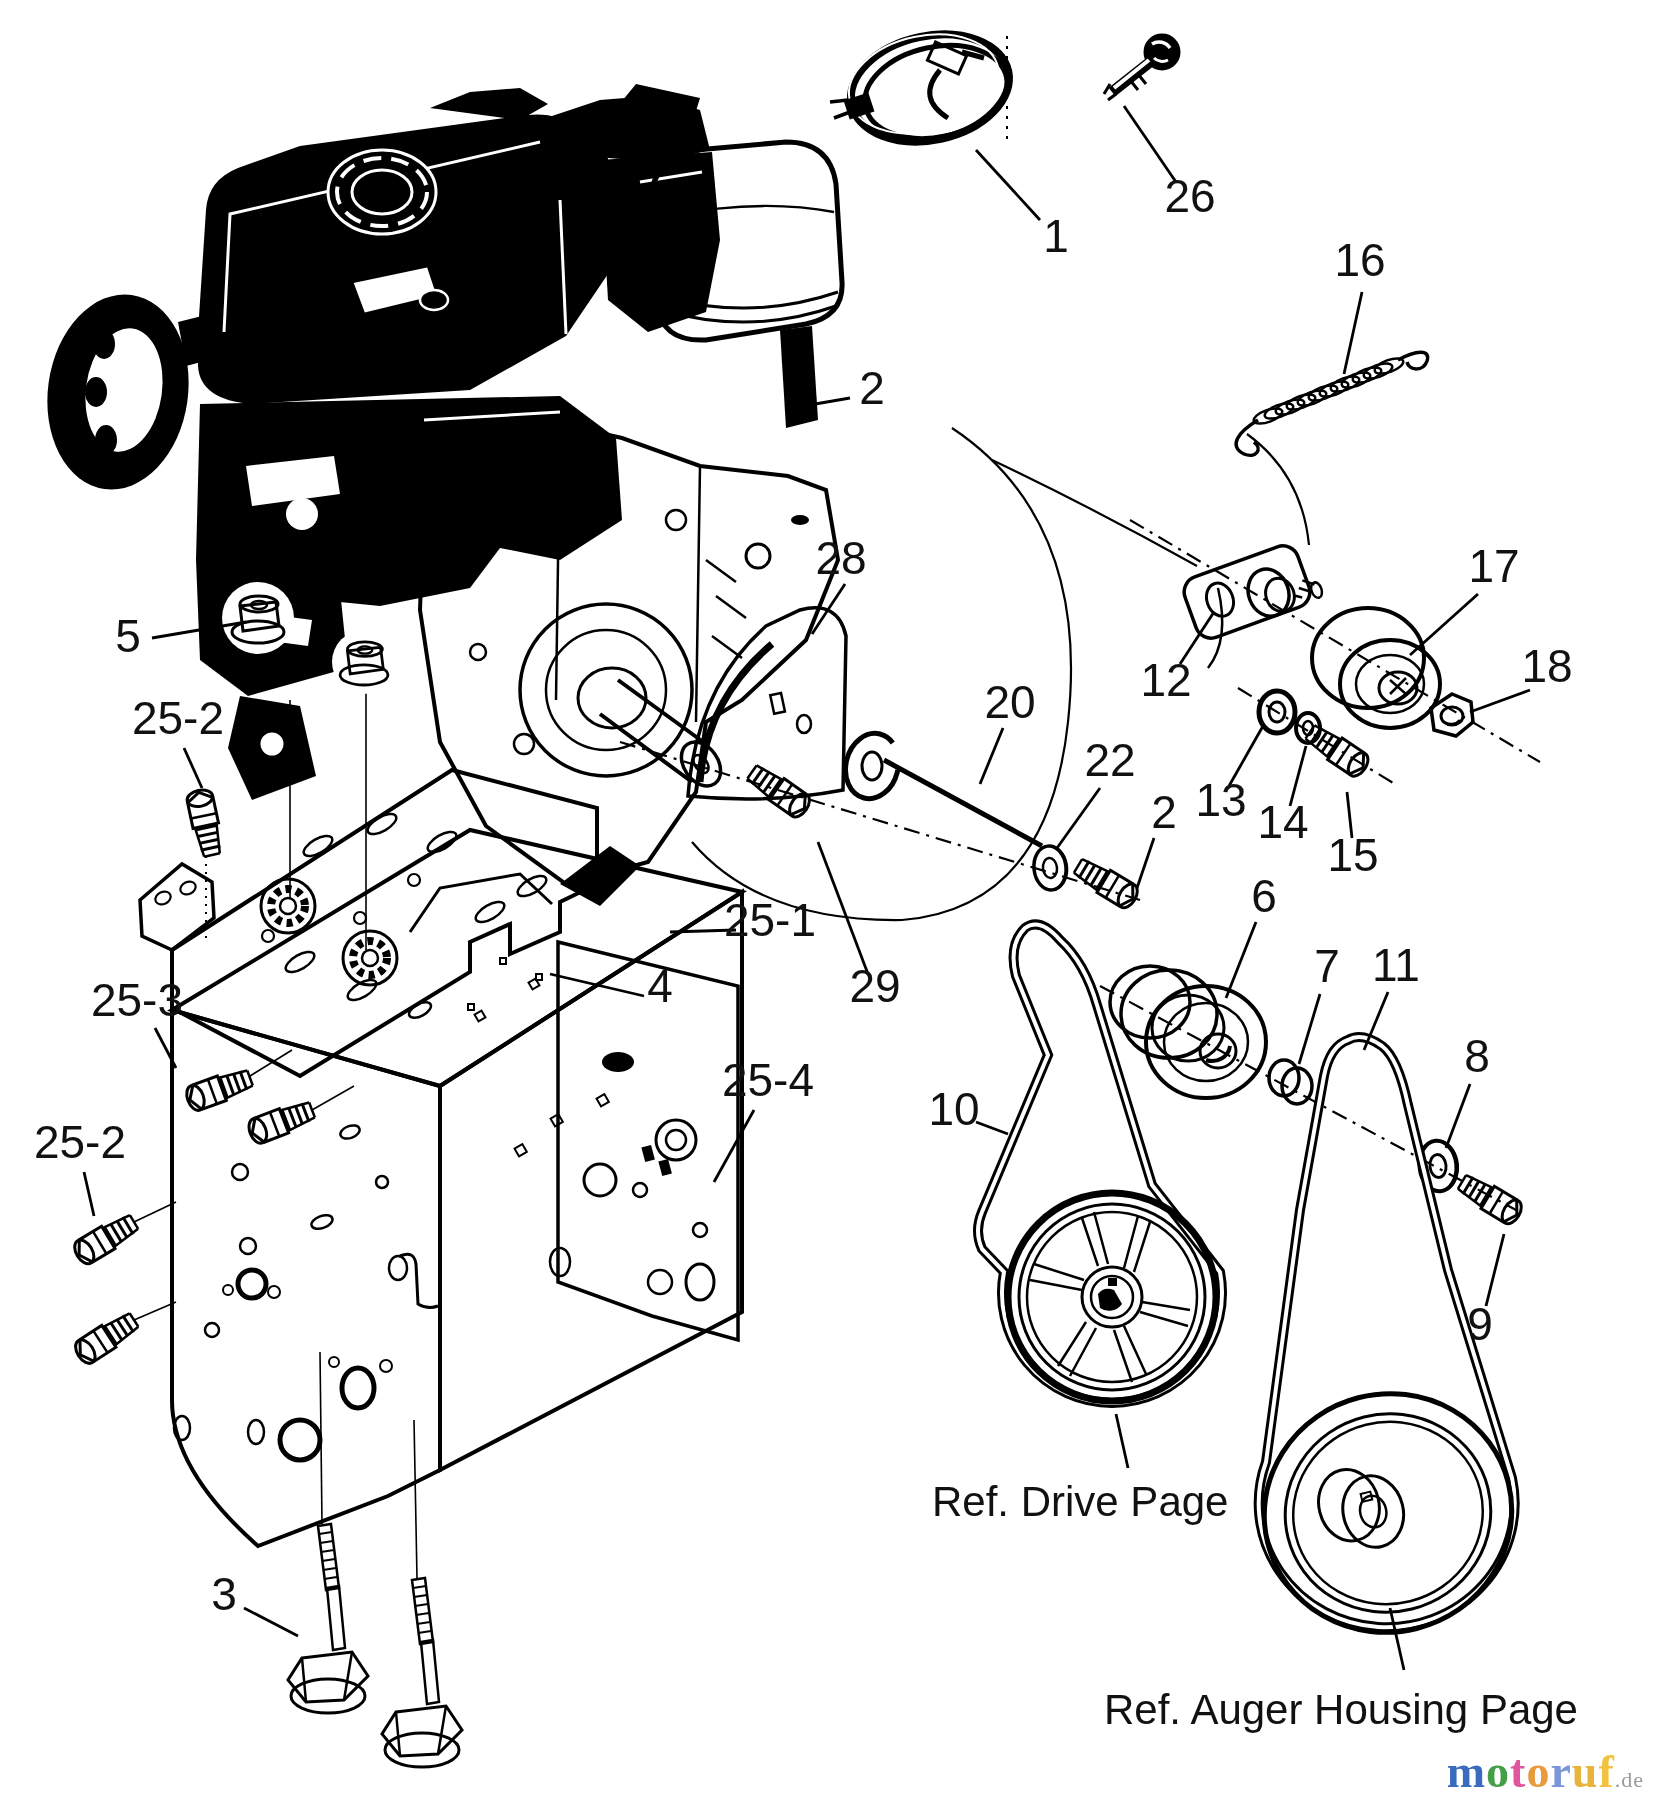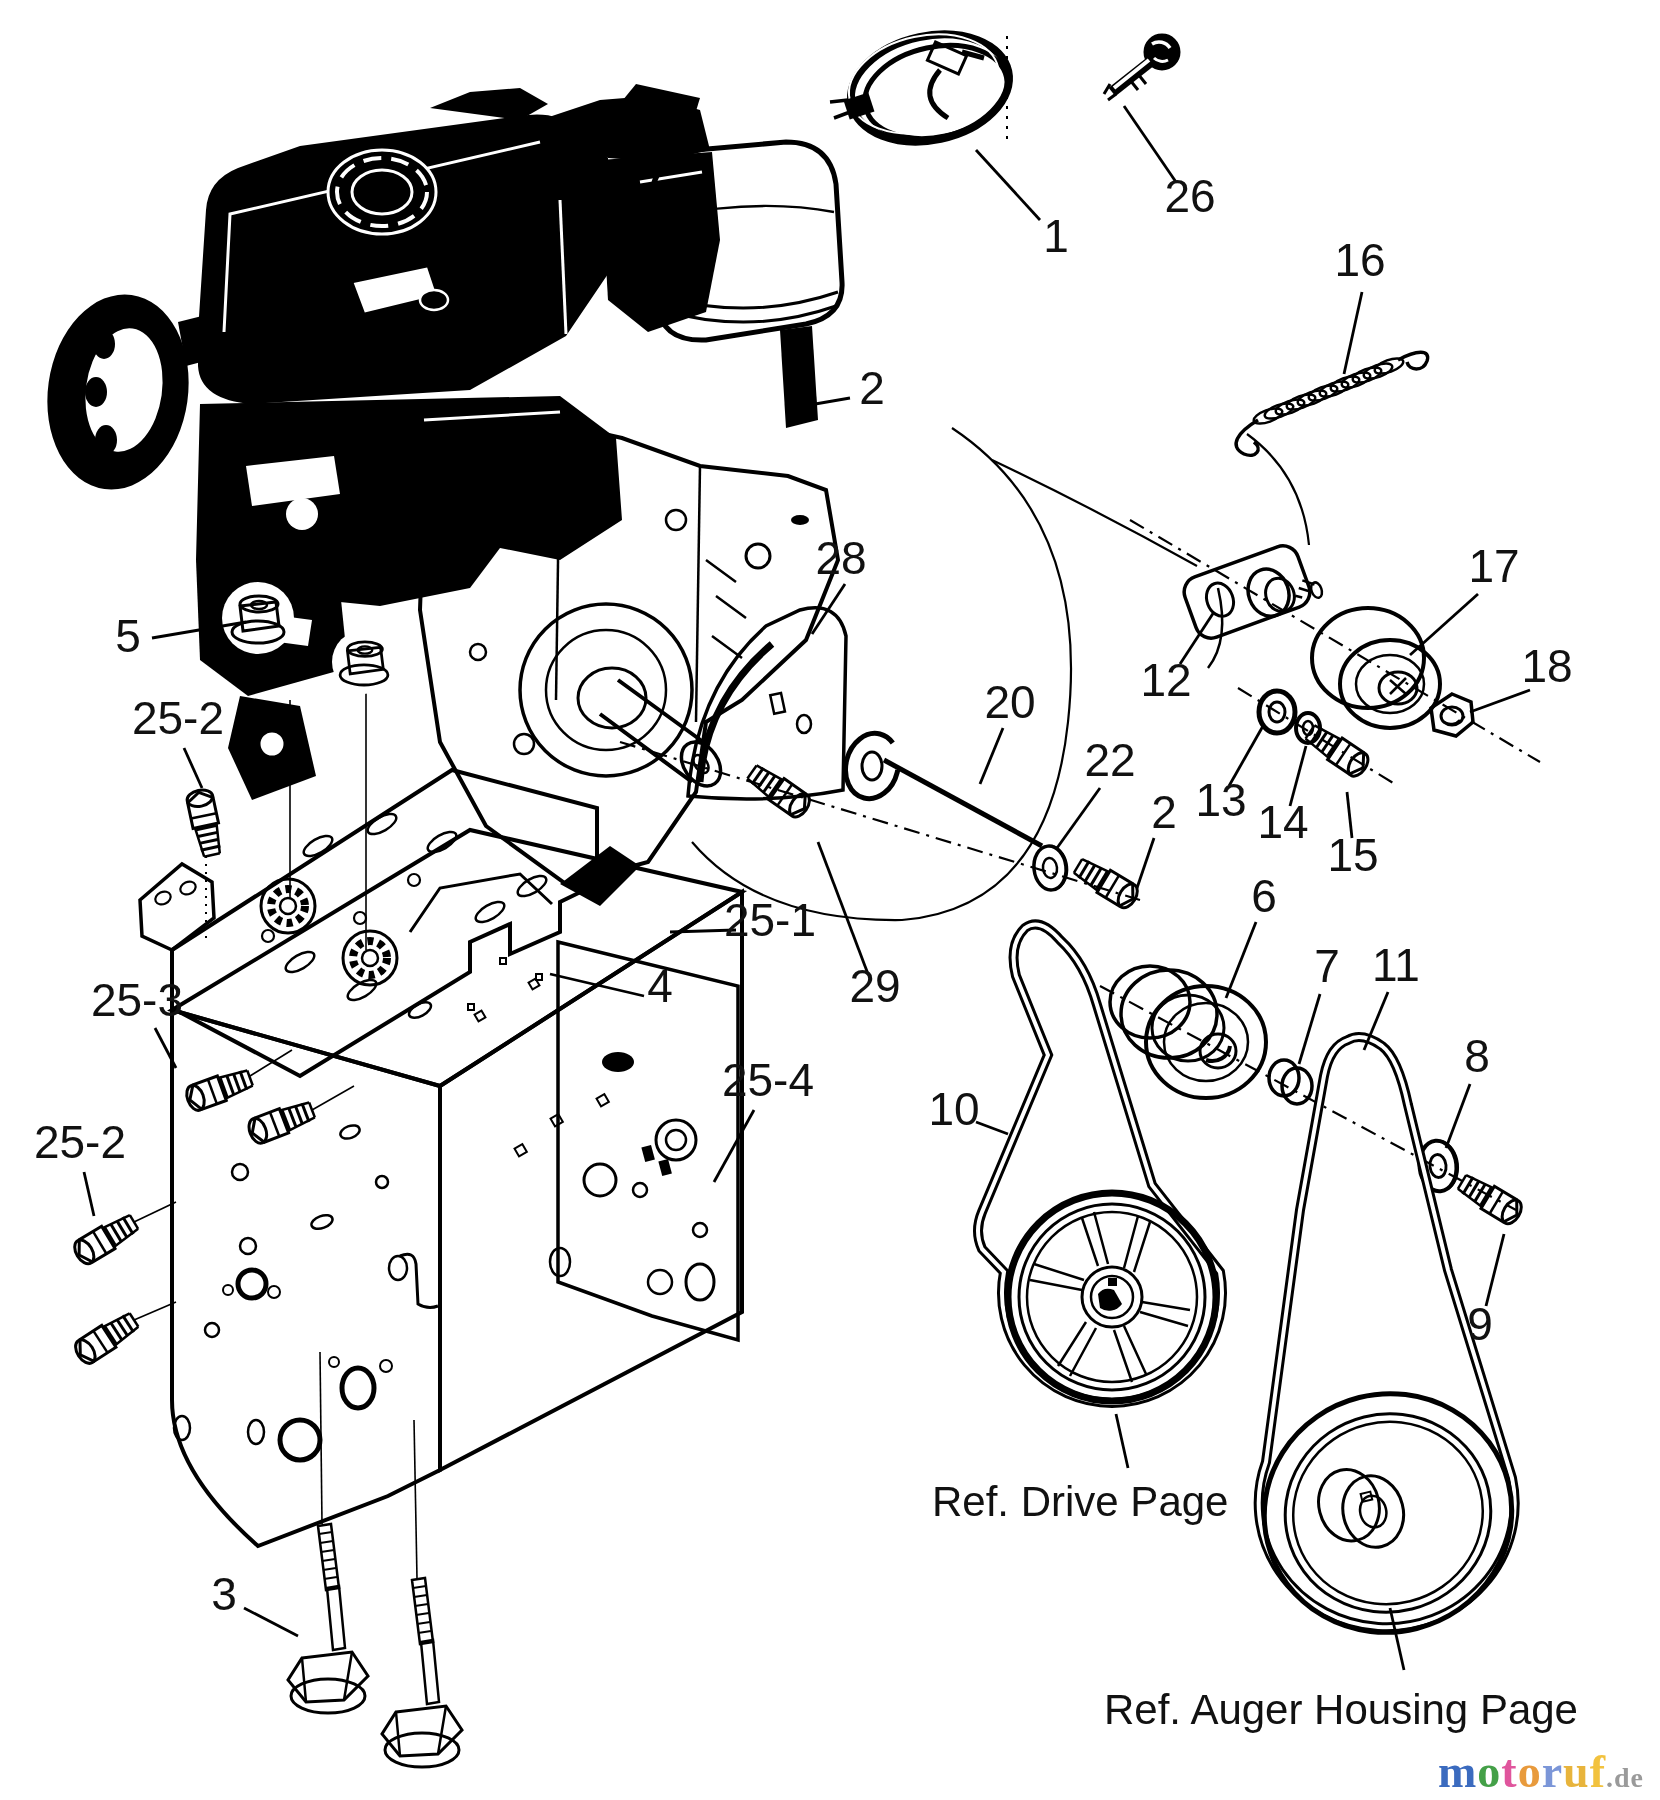--- a/index.html
+++ b/index.html
@@ -3,21 +3,21 @@
 <meta charset="utf-8">
 <style>
   html,body{margin:0;padding:0;background:#fff;}
   #stage{position:relative;width:1660px;height:1800px;background:#fff;overflow:hidden;
          font-family:"Liberation Sans",sans-serif;}
   svg{position:absolute;left:0;top:0;}
   .callout-label{font-family:"Liberation Sans",sans-serif;font-size:46px;fill:#111;}
   .ref-label{font-family:"Liberation Sans",sans-serif;font-size:42px;fill:#111;}
   #watermark{position:absolute;right:16px;bottom:2px;
              font-family:"Liberation Serif",serif;font-weight:bold;font-size:46px;letter-spacing:1px;}
-  #watermark .suffix{font-size:28px;font-weight:bold;}
+  #watermark .suffix{font-size:22px;font-weight:normal;}
   .ln{stroke:#000;fill:none;}
 </style>
 </head>
 <body>
 
 <div id="stage">
 <svg width="1660" height="1800" viewBox="0 0 1660 1800">
 
   <defs>
 

